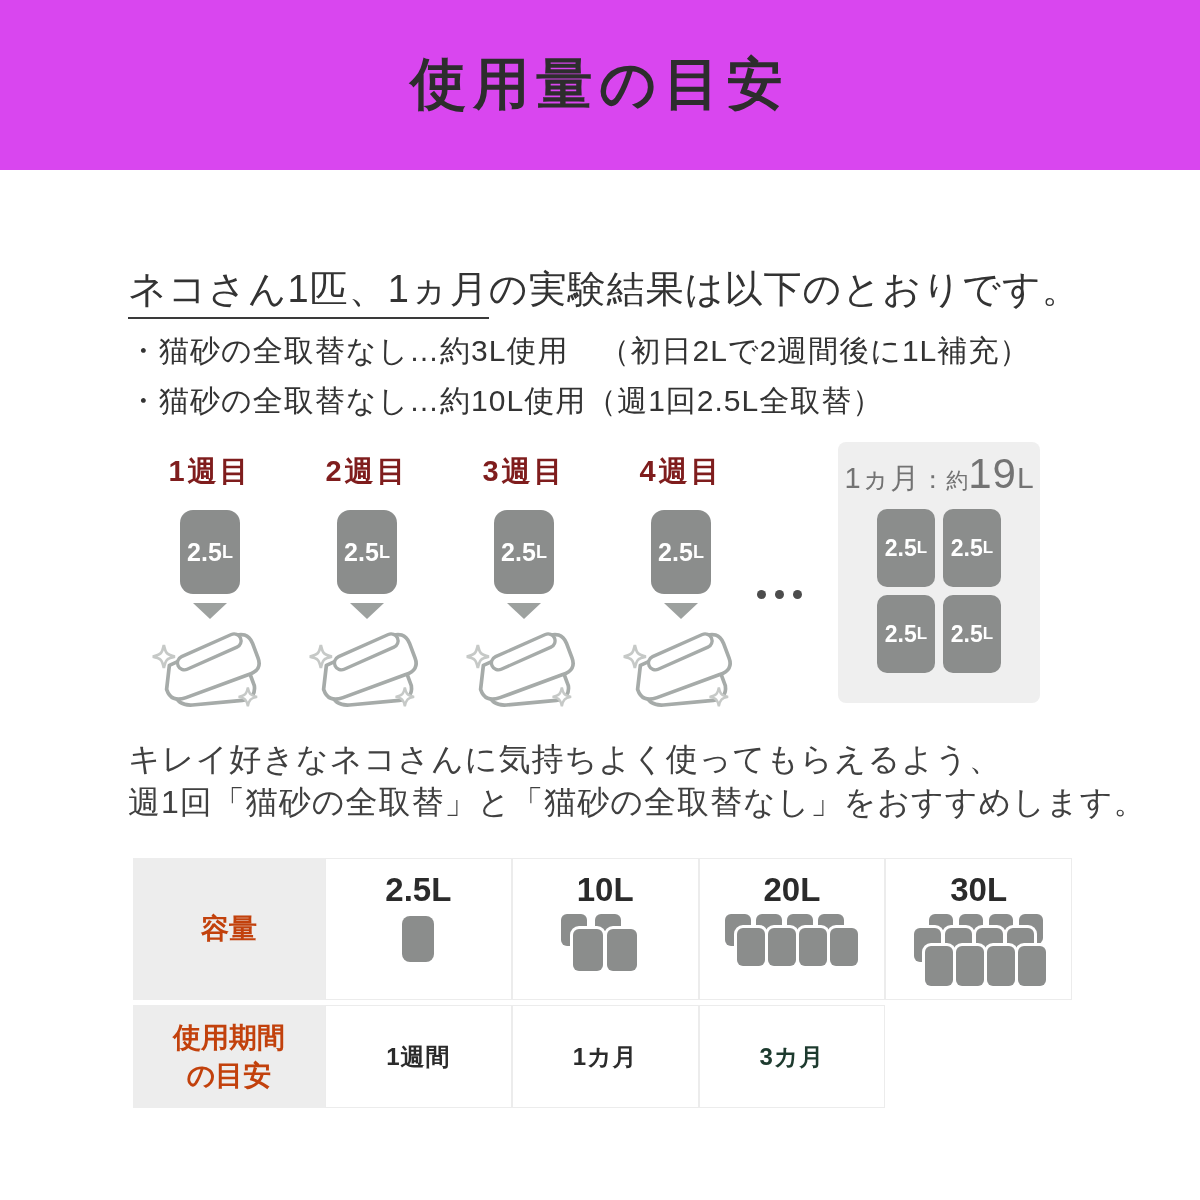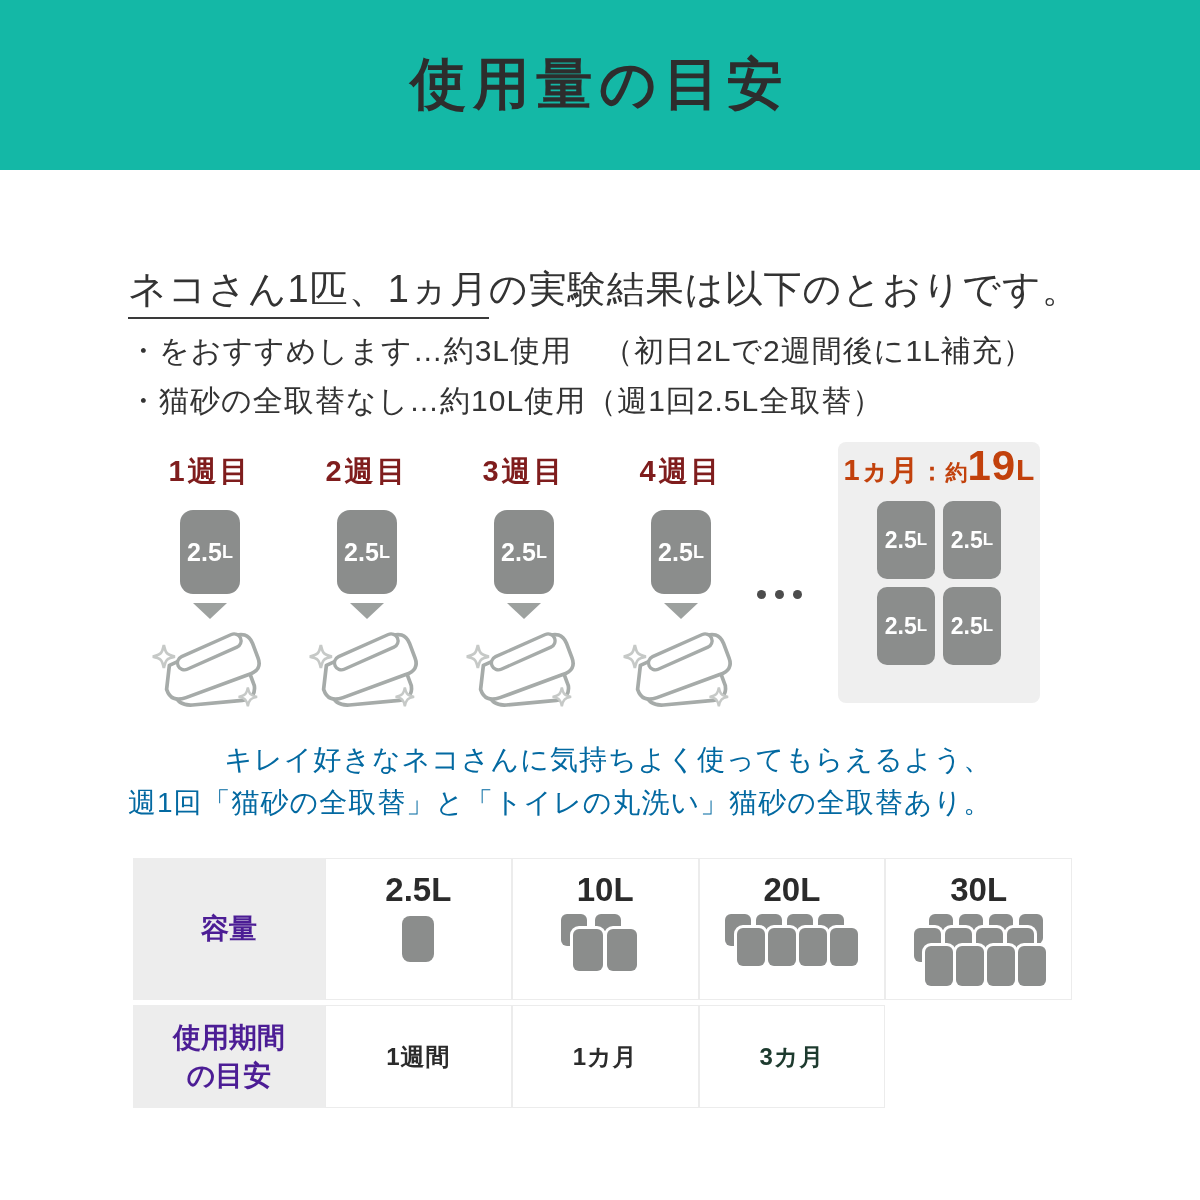--- a/index.html
+++ b/index.html
@@ -5,21 +5,21 @@
   * { margin:0; padding:0; box-sizing:border-box; }
   html,body { background:#ffffff; }
   .page {
     position:relative; width:1200px; height:1200px; overflow:hidden;
     font-family:"Liberation Sans","DejaVu Sans",sans-serif;
     color:#333333; background:#ffffff;
   }
   
   .band {
     position:absolute; left:0; top:0; width:1200px; height:170px;
-    background:#14b8a6; display:flex; align-items:center; justify-content:center;
+    background:#d946ef; display:flex; align-items:center; justify-content:center;
   }
   .band h1 { font-size:56px; font-weight:700; color:#2d2d2d; letter-spacing:7px; }
 
   
   .intro { position:absolute; left:128px; top:264px; font-size:38px; letter-spacing:1px; color:#333; }
   .intro .u { border-bottom:2px solid #3a3a3a; padding-bottom:7px; }
   .bullets { position:absolute; left:128px; top:326px; font-size:30px; line-height:50px; letter-spacing:1px; color:#333; }
 
   
   .weeks { position:absolute; left:150px; top:452px; display:flex; gap:37px; }
@@ -39,49 +39,49 @@
   .boxsvg { width:126px; height:96px; margin-top:2px; }
 
   .dots { position:absolute; left:757px; top:590px; display:flex; gap:9px; }
   .dots i { width:9px; height:9px; border-radius:50%; background:#4c4c4c; }
 
   
   .summary {
     position:absolute; left:838px; top:442px; width:202px; height:261px;
     background:#efefef; border-radius:8px;
   }
-  .stitle { margin-top:0; display:flex; align-items:baseline; justify-content:center; color:#c2410c; font-weight:700; }
+  .stitle { margin-top:8px; display:flex; align-items:baseline; justify-content:center; color:#737373; font-weight:400; }
   .stitle .s1 { font-size:29px; }
   .stitle .s2 { font-size:25px; padding:0 1px; }
   .stitle .s3 { font-size:22px; }
   .stitle .s4 { font-size:42px; letter-spacing:1px; }
   .stitle .s5 { font-size:30px; }
   .sgrid {
     margin-top:10px; display:grid; grid-template-columns:58px 58px;
     gap:8px; justify-content:center;
   }
   .sbag {
     width:58px; height:78px; background:#8b8d8c; border-radius:10px;
     display:flex; align-items:center; justify-content:center; color:#fff; font-weight:700;
   }
   .sbag .amt { font-size:23px; }
   .sbag .unit { font-size:17px; }
 
   
-  .recommend { position:absolute; left:128px; top:738px; font-size:28px; line-height:43px; letter-spacing:1px; color:#0369a1;text-align:right; }
+  .recommend { position:absolute; left:128px; top:738px; font-size:32px; line-height:43px; letter-spacing:1px; color:#404040; }
 
   
   .captable {
     position:absolute; left:133px; top:858px; width:939px;
     display:grid; grid-template-columns:192px repeat(4,1fr);
     grid-template-rows:142px 103px; row-gap:5px;
   }
   .th {
     background:#ededed; display:flex; flex-direction:column; align-items:center; justify-content:center;
-    font-size:28px; font-weight:700; color:#4c1d95; line-height:38px;
+    font-size:28px; font-weight:700; color:#c2410c; line-height:38px;
   }
   .td { background:#ffffff; border:1px solid #ececec; display:flex; flex-direction:column; align-items:center; }
   .td.per { justify-content:center; font-size:24px; font-weight:700; color:#2b2b2b; letter-spacing:1px; }
   .caplabel { margin-top:12px; font-size:33px; font-weight:700; color:#2b2b2b; }
 
   
   .cluster { position:relative; margin-top:5px; }
   .cluster .b { position:absolute; background:#8b8d8c; border-radius:6px; }
   .cluster .b.front { box-shadow:0 0 0 3px #ffffff; }
   .c1  { width:34px;  height:50px; }
@@ -133,21 +133,21 @@
 
 <div class="page">
 
   <header class="band">
     <h1>使用量の目安</h1>
   </header>
 
   <p class="intro"><span class="u">ネコさん1匹、1ヵ月</span><span>の実験結果は以下のとおりです。</span></p>
 
   <div class="bullets">
-    <p>・をおすすめします…約3L使用　（初日2Lで2週間後に1L補充）</p>
+    <p>・猫砂の全取替なし…約3L使用　（初日2Lで2週間後に1L補充）</p>
     <p>・猫砂の全取替なし…約10L使用（週1回2.5L全取替）</p>
   </div>
 
   <div class="weeks">
 
     <div class="week">
       <div class="wlabel">1週目</div>
       <div class="bag">
           <span class="amt">2.5</span>
           <span class="unit">L</span>
@@ -223,21 +223,21 @@
           <span class="amt">2.5</span>
           <span class="unit">L</span>
         </div>
       <div class="sbag">
           <span class="amt">2.5</span>
           <span class="unit">L</span>
         </div>
     </div>
   </aside>
 
-  <p class="recommend"><span>キレイ好きなネコさんに気持ちよく使ってもらえるよう、</span><br><span>週1回「猫砂の全取替」と「トイレの丸洗い」猫砂の全取替あり。</span></p>
+  <p class="recommend"><span>キレイ好きなネコさんに気持ちよく使ってもらえるよう、</span><br><span>週1回「猫砂の全取替」と「猫砂の全取替なし」をおすすめします。</span></p>
 
   <div class="captable">
 
     <div class="th">容量</div>
 
     <div class="td cap">
       <div class="caplabel">2.5L</div>
       <div class="cluster c1">
           <i class="b"></i>
         </div>

